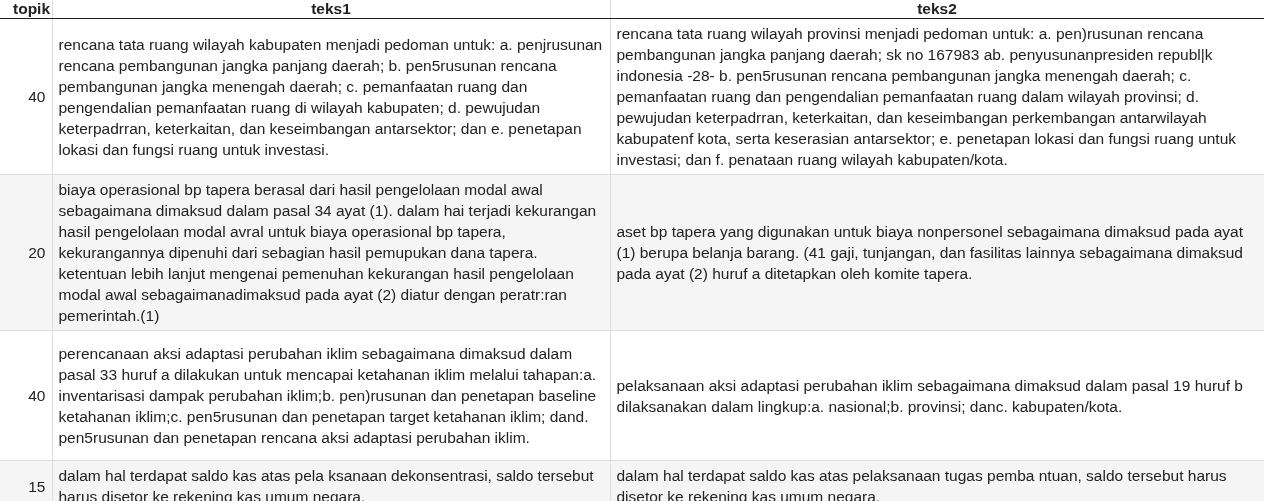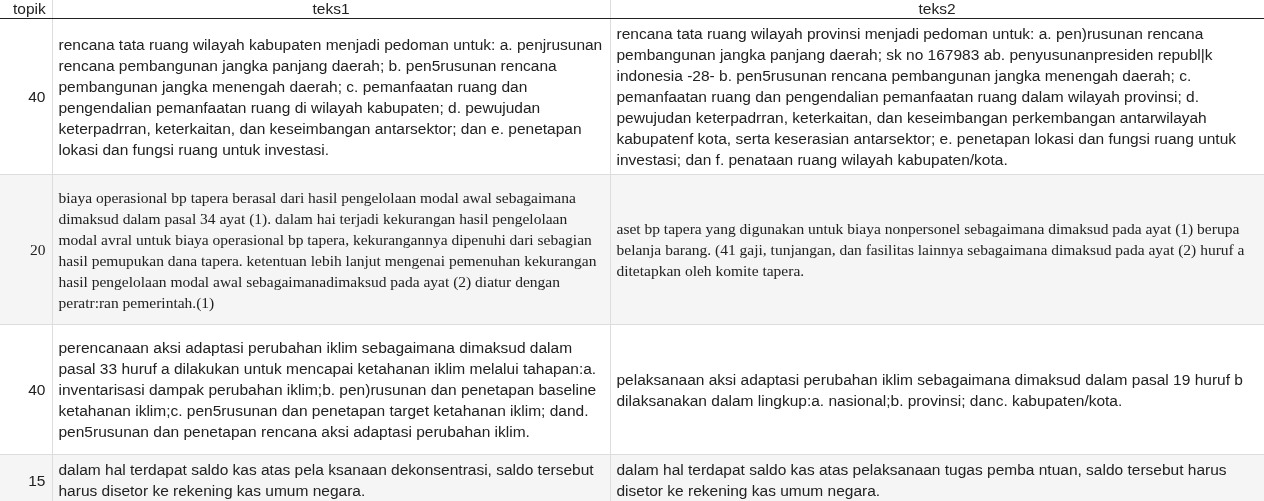--- a/index.html
+++ b/index.html
@@ -1,28 +1,28 @@
 <!DOCTYPE html>
 <html><head>
 <meta charset="utf-8">
 <style>
   html, body { margin: 0; padding: 0; background: #ffffff; }
   body { width: 1264px; height: 501px; overflow: hidden; font-family: "Liberation Sans", sans-serif; color: #222; }
   table.df { border-collapse: collapse; width: 1264px; table-layout: fixed; font-size: 15.5px; }
   table.df col.c0 { width: 52px; }
   table.df col.c1 { width: 558px; }
   table.df col.c2 { width: 654px; }
-  table.df th { font-weight: normal; font-size: 15.5px; height: 14px; padding: 0 13px; border-bottom: 1.5px solid #222; border-right: 1px solid #ddd; text-align: center; background: #fff; }
+  table.df th { font-weight: bold; font-size: 15.5px; height: 14px; padding: 0 13px; border-bottom: 1.5px solid #222; border-right: 1px solid #ddd; text-align: center; background: #fff; }
   table.df th.topik { text-align: right; padding-right: 6px; }
   table.df td { vertical-align: middle; padding: 4px 6px 4px 6px; line-height: 21px; border-right: 1px solid #ddd; border-bottom: 1px solid #ddd; text-align: left; }
   table.df td.idx { text-align: right; padding-right: 6px; padding-left: 2px; }
   table.df tr.odd td { background: #ffffff; }
   table.df tr.even td { background: #f5f5f5; }
   tr.r0 td { height: 141px; }
-  tr.r1 td { height: 141px; font-family: Liberation Serif, serif; }
+  tr.r1 td { height: 141px; }
   tr.r2 td { height: 121px; }
   tr.r3 td { height: 40px; }
 </style>
 </head>
 <body>
 
 <table class="df">
   <colgroup>
       <col class="c0">
       <col class="c1">

